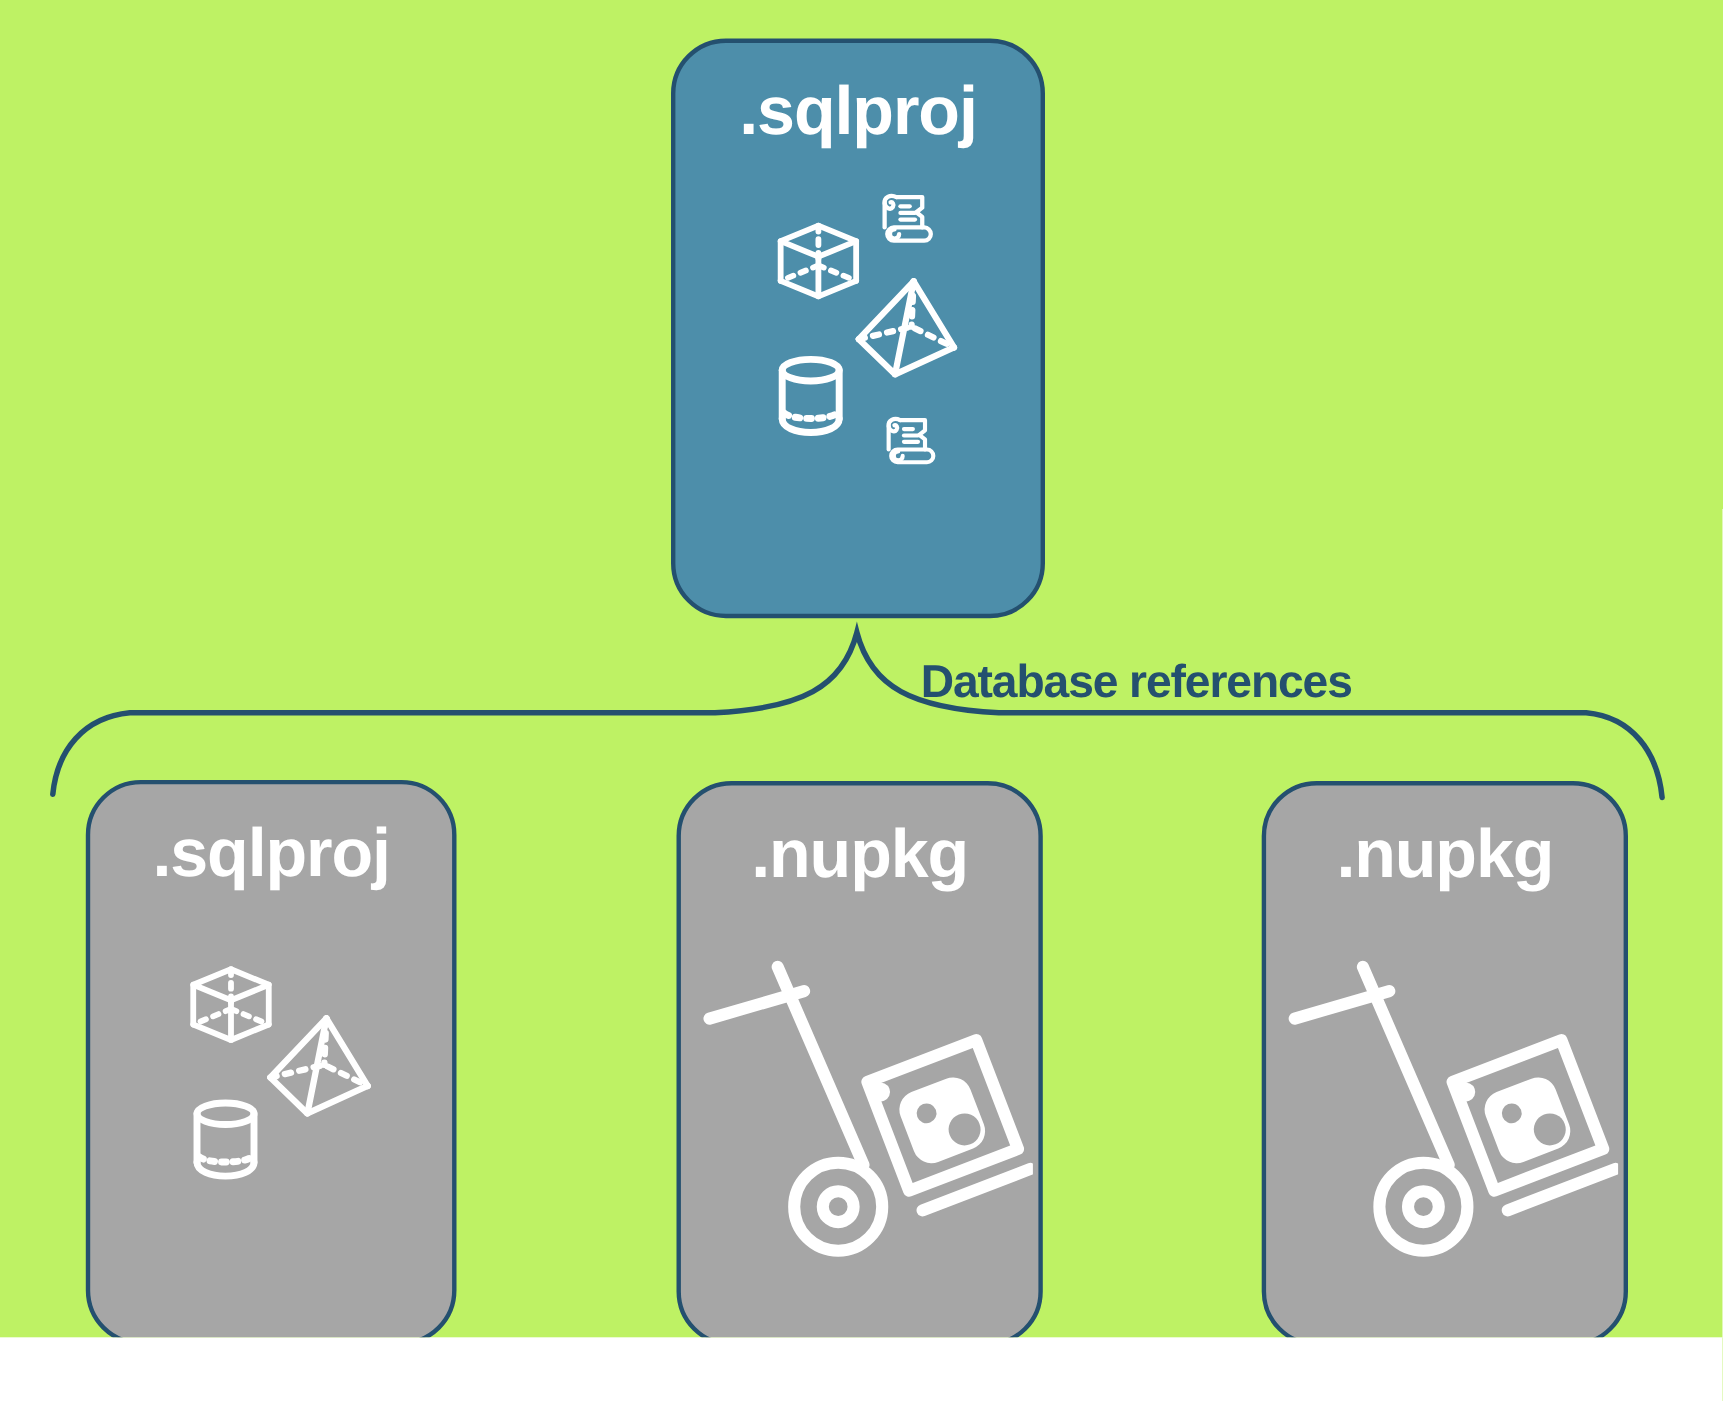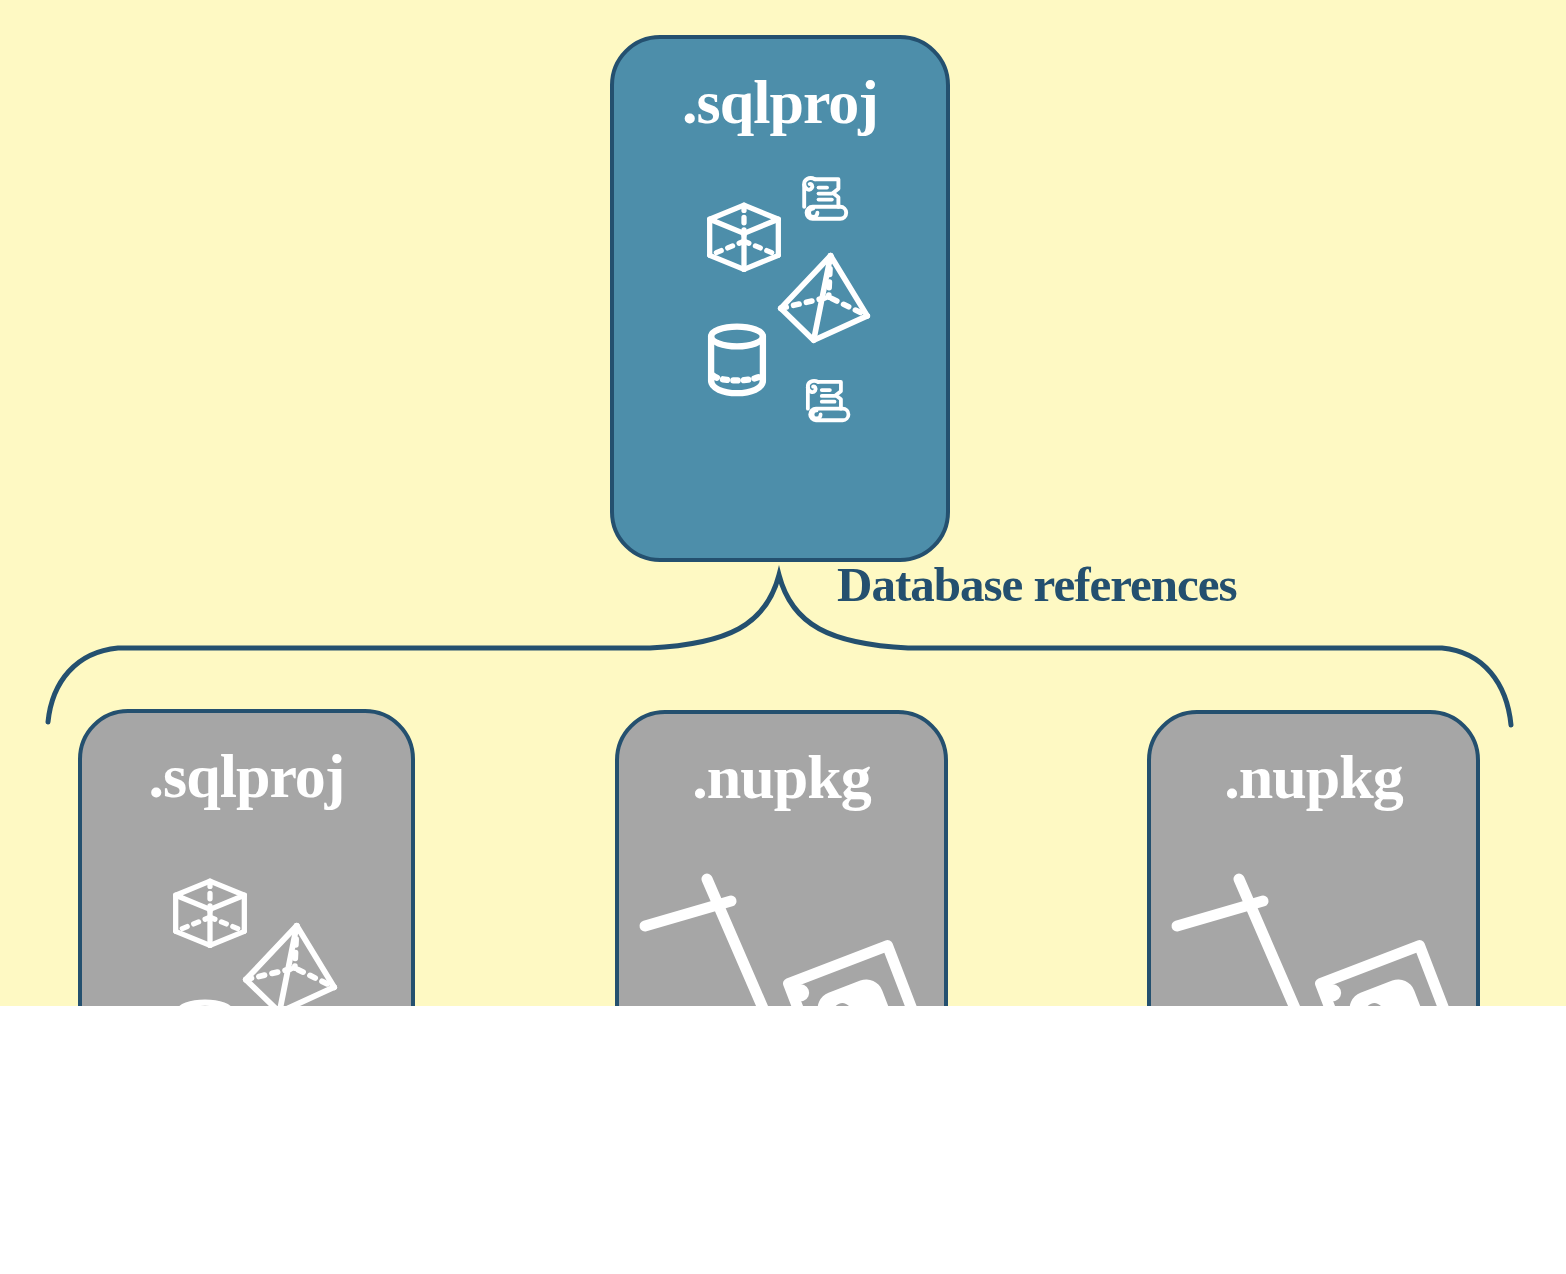--- a/index.html
+++ b/index.html
@@ -1,35 +1,35 @@
 <!DOCTYPE html>
 <html><head>
 <meta charset="utf-8">
 <style>
   html,body { margin:0; padding:0; background:#ffffff; }
   .canvas {
-    position:relative; width:1566px; height:1006px; background:#fef9c3;
-    font-family:Liberation Serif, serif; overflow:hidden;
+    position:relative; width:1566px; height:1216px; background:#bef264;
+    font-family:Liberation Sans, sans-serif; overflow:hidden;
   }
   .node {
     position:absolute; box-sizing:border-box;
     border:4px solid #24506F; border-radius:50px;
   }
   .node.primary   { background:#4D8EAA; }
   .node.secondary { background:#A6A6A6; }
   .node-title {
     text-align:center; color:#ffffff; font-weight:700; font-size:62px;
     padding-top:32px; line-height:1; letter-spacing:-1px;
   }
   .icon { position:absolute; }
   .stroke { fill:none; stroke:#ffffff; stroke-linecap:round; stroke-linejoin:round; }
   .brace-svg { position:absolute; left:0; top:0; pointer-events:none; }
   .connector-label {
-    position:absolute; left:837px; top:556px; white-space:nowrap;
-    font-size:49px; font-weight:700; color:#24506F; letter-spacing:-1px;
+    position:absolute; left:837px; top:596px; white-space:nowrap;
+    font-size:42px; font-weight:700; color:#24506F; letter-spacing:-1px;
   }
 </style>
 </head>
 <body>
 
 <div class="canvas">
 
   <div class="node primary" style="left:610px; top:35px; width:340px; height:527px;">
     <div class="node-title">.sqlproj</div>
 

